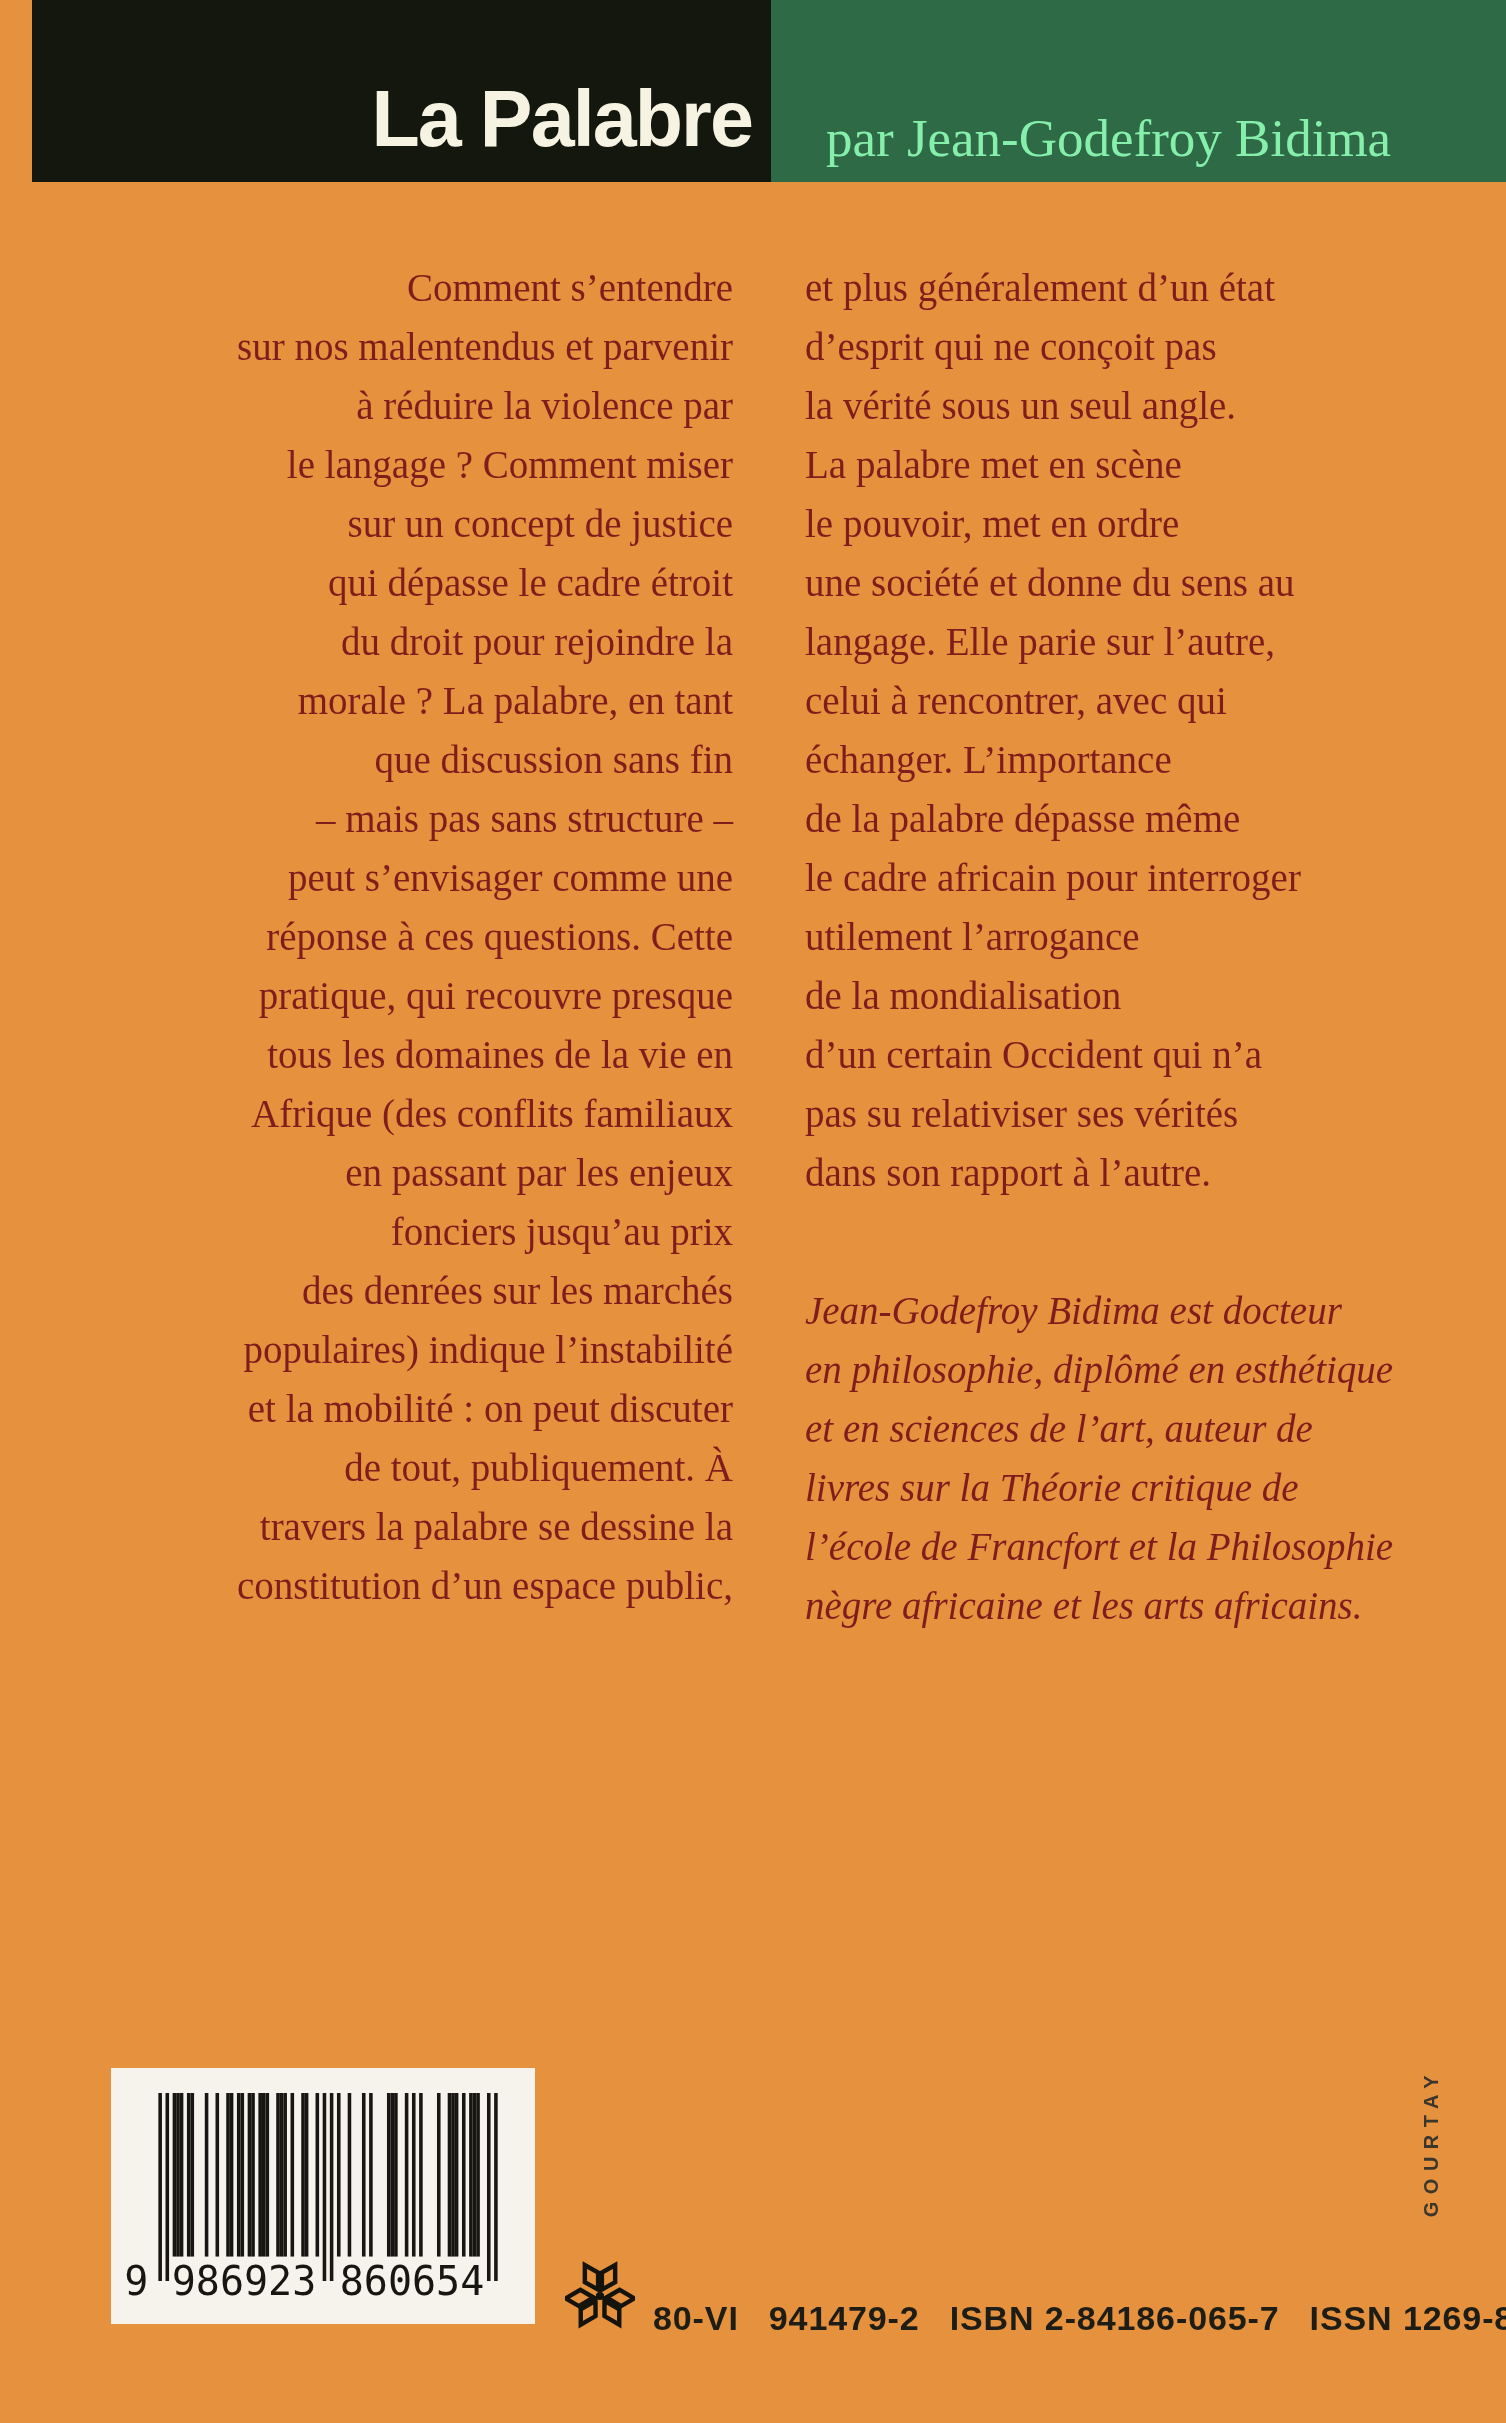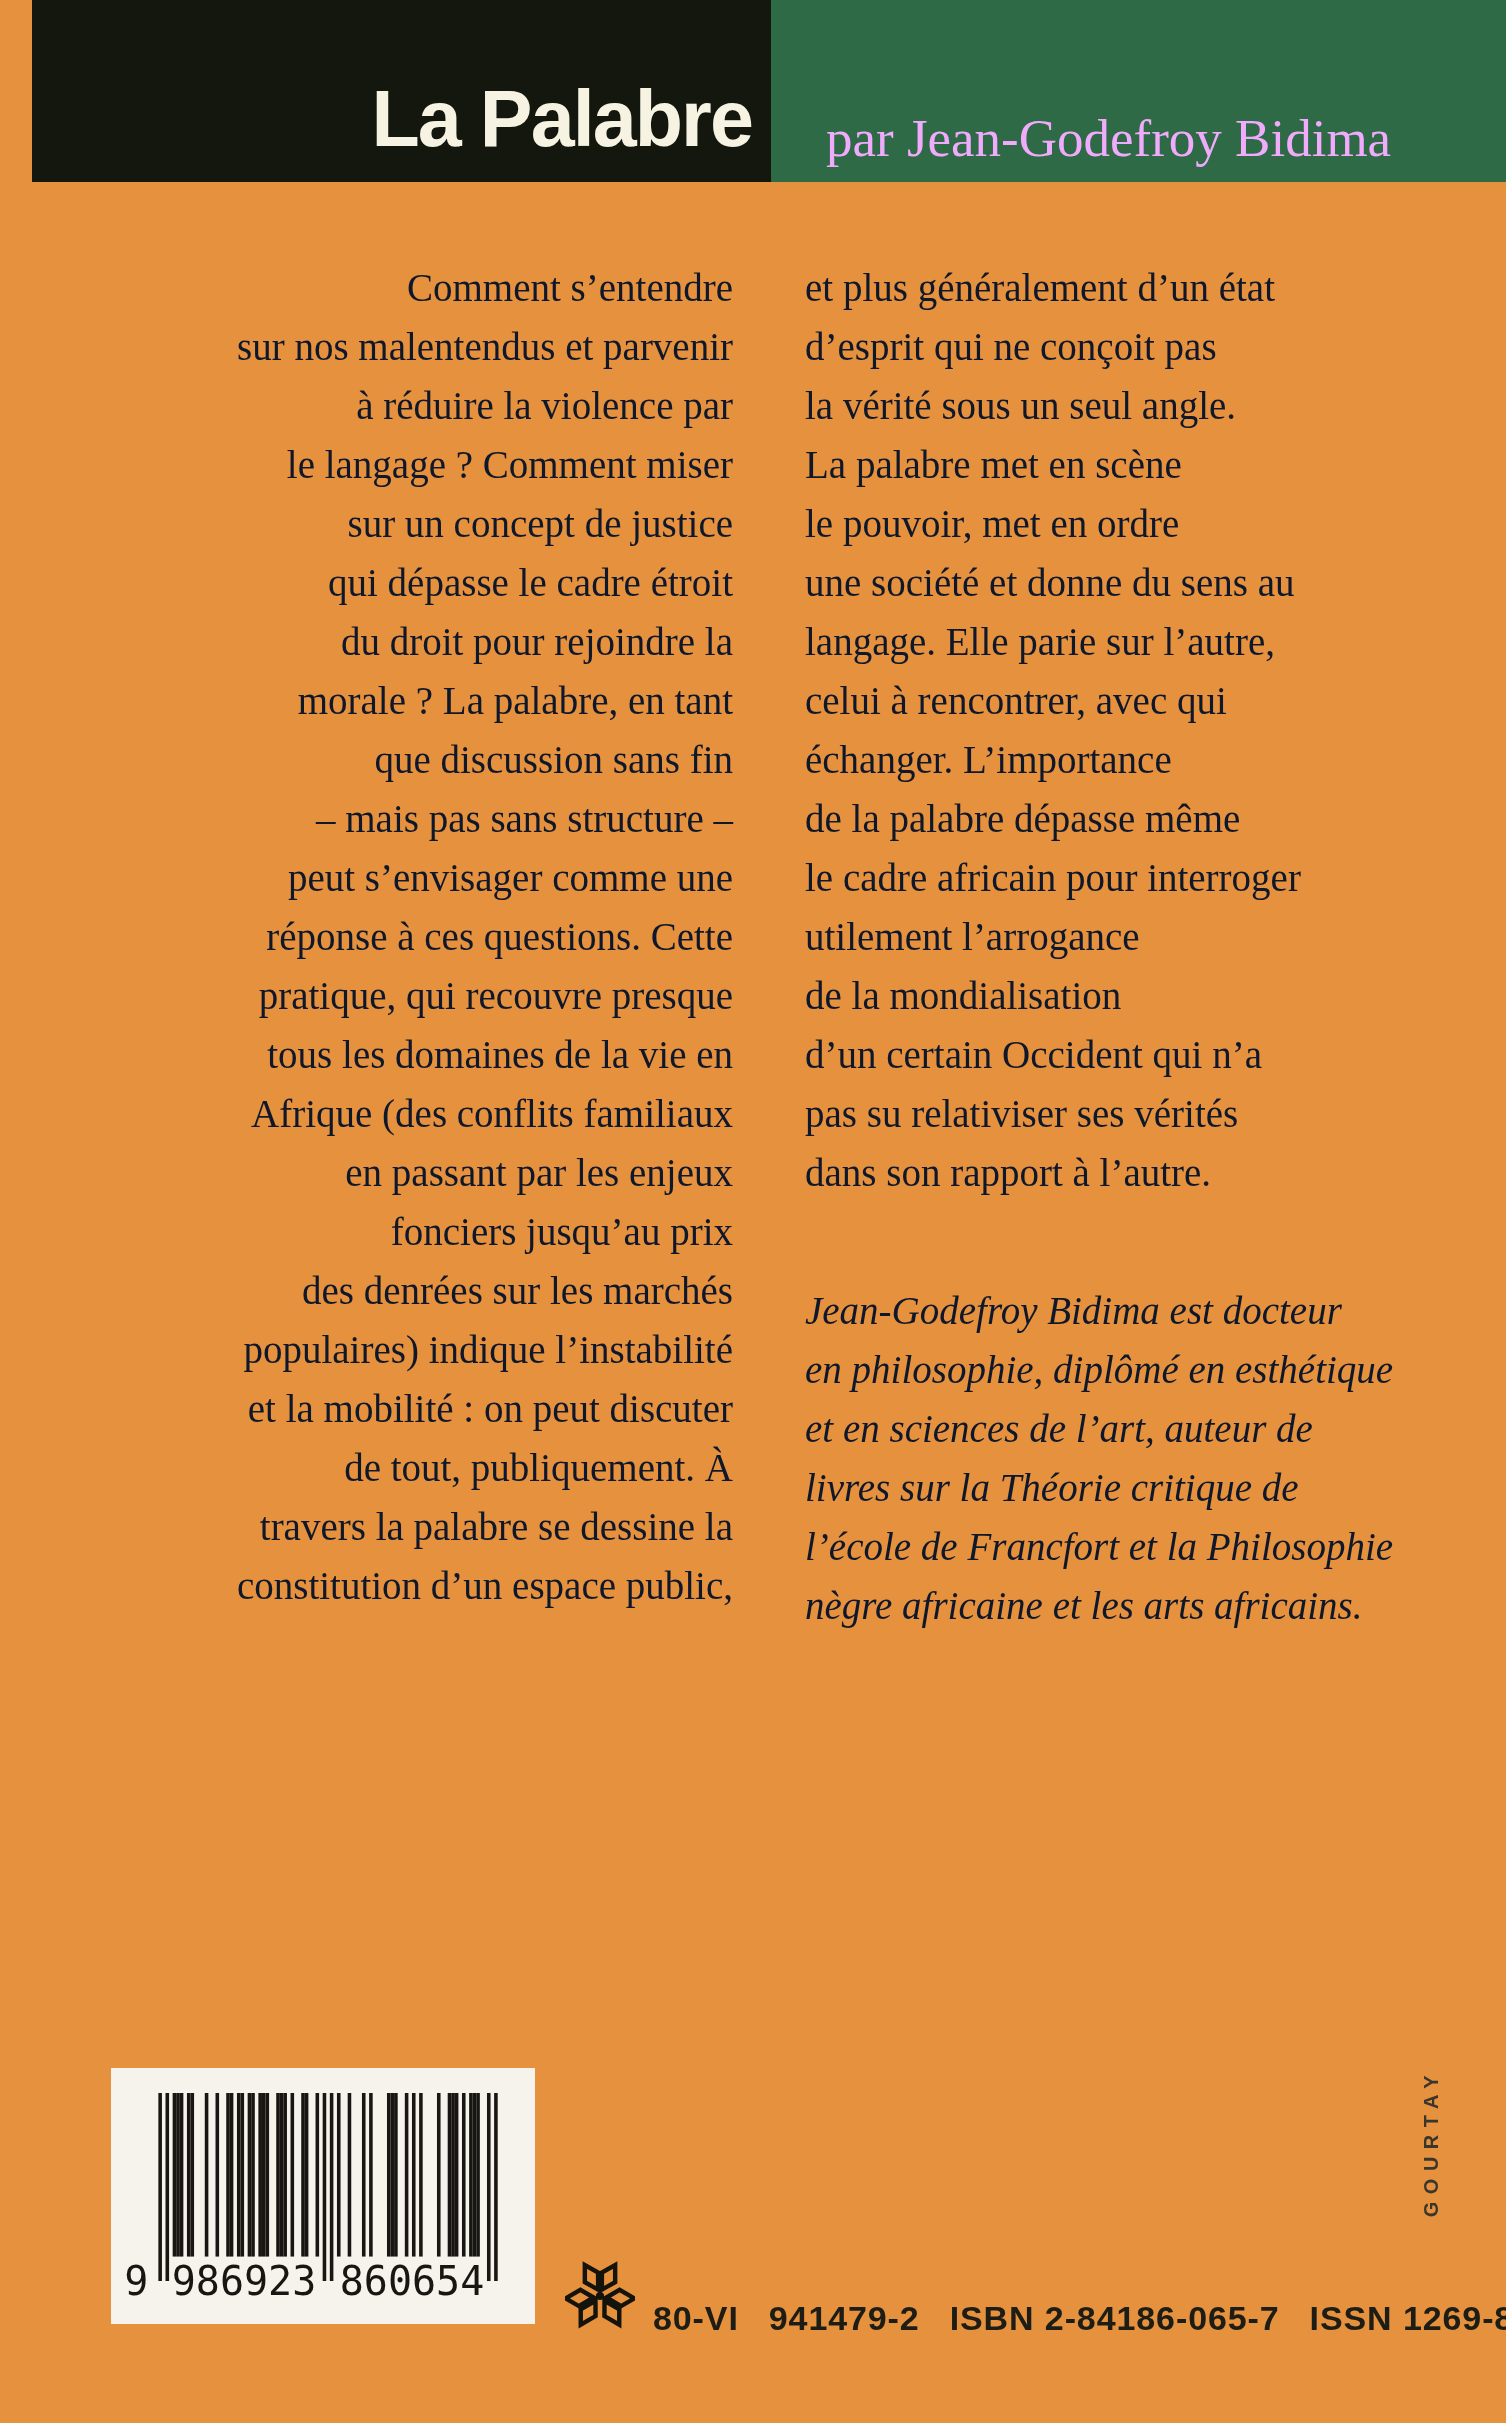--- a/index.html
+++ b/index.html
@@ -6,23 +6,23 @@
   .page{position:relative;width:1507px;height:2424px;background:#e5913e;overflow:hidden;
         font-family:"Liberation Serif",serif;}
   
   .header{position:absolute;top:0;left:0;width:1507px;height:182px;display:flex;margin-left:32px;}
   .title-block{width:739px;height:100%;background:#14170e;display:flex;justify-content:flex-end;
                align-items:flex-end;padding:0 19px 24.5px 0;box-sizing:border-box;}
   .page-title{font-family:"Liberation Sans",sans-serif;font-weight:bold;font-size:79px;line-height:1;
               color:#f6f3e3;letter-spacing:-1.9px;margin:0;}
   .byline-block{flex:1;height:100%;background:#2e6a45;display:flex;align-items:flex-end;
                 padding:0 0 17px 55px;box-sizing:border-box;}
-  .byline{font-size:53px;line-height:1;color:#f0abfc;}
+  .byline{font-size:53px;line-height:1;color:#86efac;}
   
-  .col,.bio{position:absolute;font-size:39px;line-height:59px;color:#0f172a;white-space:pre-line;}
+  .col,.bio{position:absolute;font-size:39px;line-height:59px;color:#7f1d1d;white-space:pre-line;}
   .col{top:258px;}
   .col.left{left:121px;width:612px;text-align:right;}
   .col.right{left:805px;width:650px;text-align:left;}
   .bio{top:1281px;left:805px;width:669px;font-style:italic;}
   
   .barcode-label{position:absolute;left:111px;top:2068px;width:424px;height:256px;background:#f5f3ec;}
   .barcode-label svg{position:absolute;left:47px;top:24.5px;fill:#171612;}
   .bd{position:absolute;top:190px;transform:translateX(-50%);font-family:"DejaVu Sans Mono",monospace;
       font-size:40px;color:#171612;white-space:nowrap;}
   .bd1{left:25.4px;}.bd2{left:133px;}.bd3{left:301px;}

